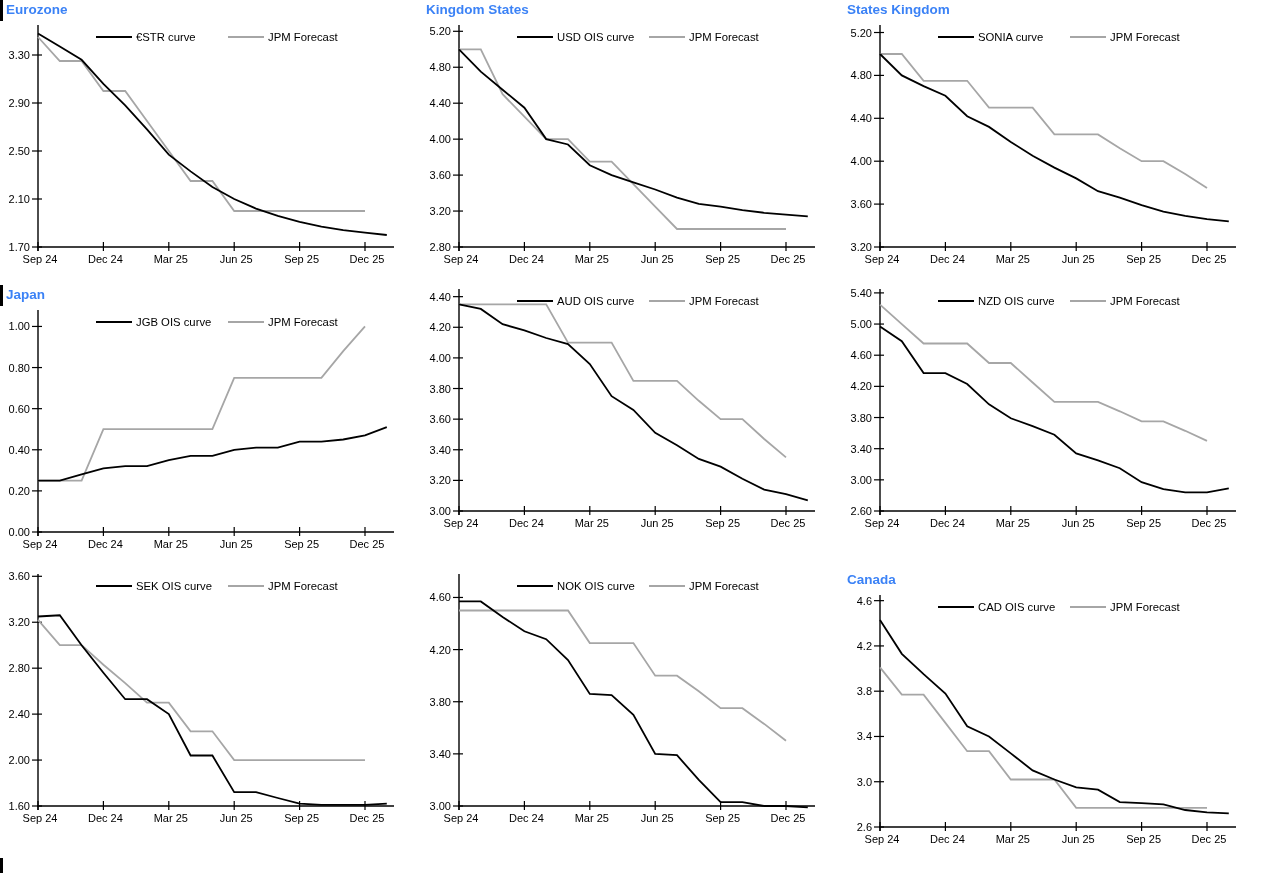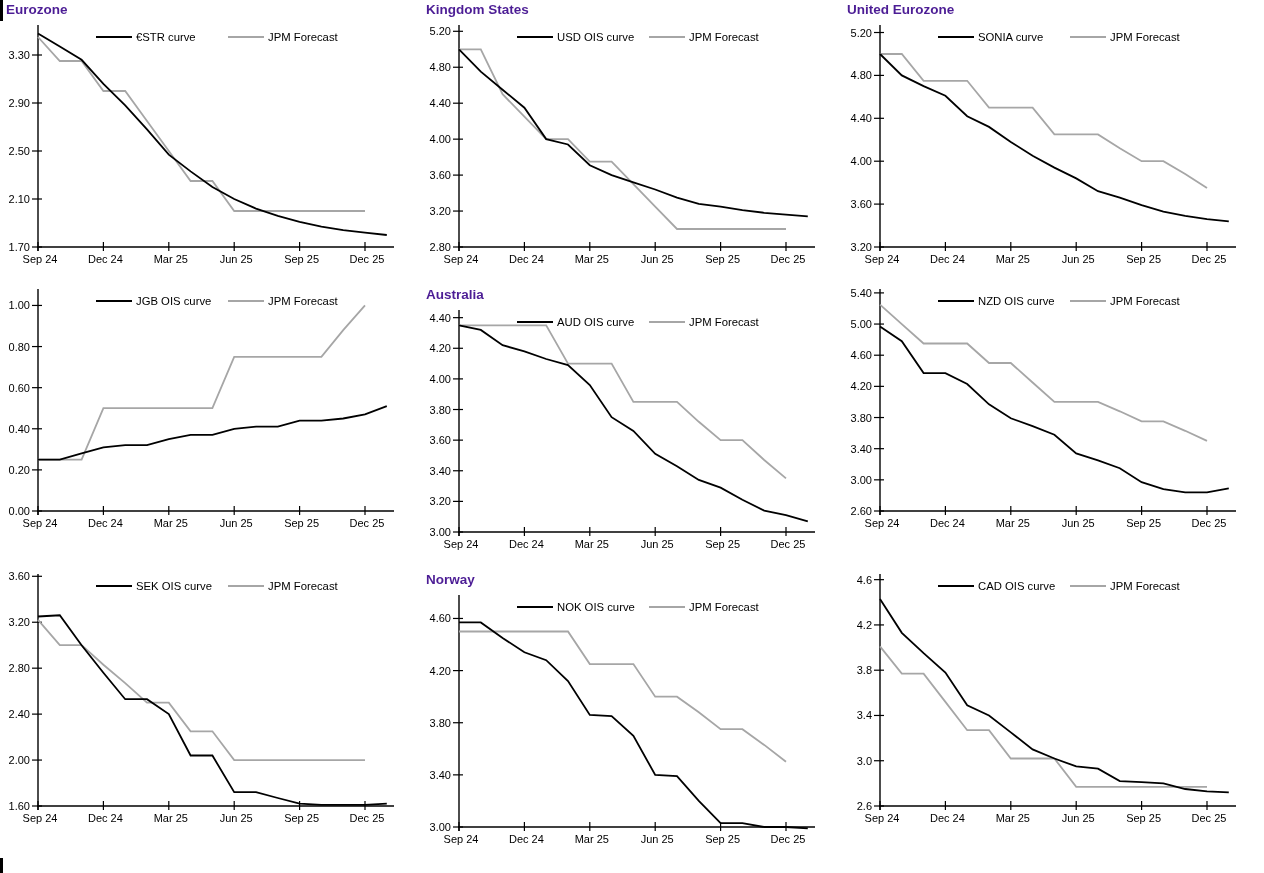--- a/index.html
+++ b/index.html
@@ -1,17 +1,17 @@
 <!DOCTYPE html>
 <html><head>
 <meta charset="utf-8">
 <style>
   html,body{margin:0;padding:0;background:#ffffff;}
   #page{position:relative;width:1264px;height:873px;background:#ffffff;overflow:hidden;
-        font-family:"Liberation Sans",sans-serif;color:#4c1d95;}
+        font-family:"Liberation Sans",sans-serif;color:#3b82f6;}
   #charts{display:grid;grid-template-columns:421px 421px 422px;grid-template-rows:285px 285px 303px;}
   .chart-panel{position:relative;overflow:hidden;}
   .chart-title{font-size:13.5px;font-weight:bold;line-height:18px;height:20px;padding:1px 0 0 5px;
                white-space:nowrap;}
   .chart-title.with-bar{border-left:3px solid #000;padding-left:3px;}
   svg text{font-family:"Liberation Sans",sans-serif;}
   .ytick-label,.xtick-label{font-size:11px;fill:#000;}
   .legend-label{font-size:11.3px;fill:#000;}
   .crop-bar{position:absolute;left:0;top:858px;width:3px;height:15px;background:#000;}
 </style>
@@ -81,21 +81,21 @@
           <text x="301.6" y="242" text-anchor="middle" class="xtick-label">Sep 25</text>
           <line x1="365" y1="221" x2="365" y2="230" stroke="#000000" stroke-width="1.2"></line>
           <text x="367" y="242" text-anchor="middle" class="xtick-label">Dec 25</text>
           <polyline points="38.0,28.3 59.8,28.3 81.6,73.2 103.4,95.7 125.2,118.1 147.0,118.1 168.8,140.6 190.6,140.6 212.4,163.1 234.2,185.6 256.0,208.0 277.8,208.0 299.6,208.0 321.4,208.0 343.2,208.0 365.0,208.0" fill="none" stroke="#a6a6a6" stroke-width="1.8"></polyline>
           <polyline points="38.0,28.3 59.8,50.7 81.6,68.7 103.4,86.7 125.2,118.1 147.0,123.5 168.8,144.2 190.6,154.1 212.4,161.3 234.2,168.5 256.0,176.6 277.8,182.9 299.6,185.6 321.4,189.1 343.2,191.8 365.0,193.6 386.8,195.4" fill="none" stroke="#000000" stroke-width="1.8"></polyline>
           <line x1="96" y1="16" x2="132" y2="16" stroke="#000000" stroke-width="2"></line>
           <text x="136" y="20" class="legend-label">USD OIS curve</text>
           <line x1="228" y1="16" x2="264" y2="16" stroke="#a6a6a6" stroke-width="2"></line>
           <text x="268" y="20" class="legend-label">JPM Forecast</text>
         </svg></div>
-      <div class="chart-panel"><div class="chart-title">United Eurozone</div><svg width="421" height="252" viewBox="0 0 421 252">
+      <div class="chart-panel"><div class="chart-title">States Kingdom</div><svg width="421" height="252" viewBox="0 0 421 252">
           <line x1="38" y1="4" x2="38" y2="230" stroke="#000000" stroke-width="1.4"></line>
           <line x1="37" y1="226" x2="394" y2="226" stroke="#000000" stroke-width="1.4"></line>
           <line x1="32" y1="226" x2="42" y2="226" stroke="#000000" stroke-width="1.2"></line>
           <text x="30" y="230" text-anchor="end" class="ytick-label">3.20</text>
           <line x1="32" y1="183.1014492753623" x2="42" y2="183.1014492753623" stroke="#000000" stroke-width="1.2"></line>
           <text x="30" y="187.1014492753623" text-anchor="end" class="ytick-label">3.60</text>
           <line x1="32" y1="140.20289855072463" x2="42" y2="140.20289855072463" stroke="#000000" stroke-width="1.2"></line>
           <text x="30" y="144.20289855072463" text-anchor="end" class="ytick-label">4.00</text>
           <line x1="32" y1="97.3043478260869" x2="42" y2="97.3043478260869" stroke="#000000" stroke-width="1.2"></line>
           <text x="30" y="101.3043478260869" text-anchor="end" class="ytick-label">4.40</text>
@@ -115,21 +115,21 @@
           <text x="301.6" y="242" text-anchor="middle" class="xtick-label">Sep 25</text>
           <line x1="365" y1="221" x2="365" y2="230" stroke="#000000" stroke-width="1.2"></line>
           <text x="367" y="242" text-anchor="middle" class="xtick-label">Dec 25</text>
           <polyline points="38.0,33.0 59.8,33.0 81.6,59.8 103.4,59.8 125.2,59.8 147.0,86.6 168.8,86.6 190.6,86.6 212.4,113.4 234.2,113.4 256.0,113.4 277.8,127.3 299.6,140.2 321.4,140.2 343.2,153.1 365.0,167.0" fill="none" stroke="#a6a6a6" stroke-width="1.8"></polyline>
           <polyline points="38.0,33.0 59.8,54.4 81.6,65.1 103.4,74.8 125.2,95.2 147.0,105.9 168.8,120.9 190.6,134.8 212.4,146.6 234.2,157.4 256.0,170.2 277.8,176.7 299.6,184.2 321.4,190.6 343.2,194.9 365.0,198.1 386.8,200.3" fill="none" stroke="#000000" stroke-width="1.8"></polyline>
           <line x1="96" y1="16" x2="132" y2="16" stroke="#000000" stroke-width="2"></line>
           <text x="136" y="20" class="legend-label">SONIA curve</text>
           <line x1="228" y1="16" x2="264" y2="16" stroke="#a6a6a6" stroke-width="2"></line>
           <text x="268" y="20" class="legend-label">JPM Forecast</text>
         </svg></div>
-      <div class="chart-panel"><svg width="421" height="252" viewBox="0 0 421 252">
+      <div class="chart-panel"><div class="chart-title with-bar">Japan</div><svg width="421" height="252" viewBox="0 0 421 252">
           <line x1="38" y1="4" x2="38" y2="230" stroke="#000000" stroke-width="1.4"></line>
           <line x1="37" y1="226" x2="394" y2="226" stroke="#000000" stroke-width="1.4"></line>
           <line x1="32" y1="226" x2="42" y2="226" stroke="#000000" stroke-width="1.2"></line>
           <text x="30" y="230" text-anchor="end" class="ytick-label">0.00</text>
           <line x1="32" y1="184.88888888888889" x2="42" y2="184.88888888888889" stroke="#000000" stroke-width="1.2"></line>
           <text x="30" y="188.88888888888889" text-anchor="end" class="ytick-label">0.20</text>
           <line x1="32" y1="143.77777777777777" x2="42" y2="143.77777777777777" stroke="#000000" stroke-width="1.2"></line>
           <text x="30" y="147.77777777777777" text-anchor="end" class="ytick-label">0.40</text>
           <line x1="32" y1="102.66666666666667" x2="42" y2="102.66666666666667" stroke="#000000" stroke-width="1.2"></line>
           <text x="30" y="106.66666666666667" text-anchor="end" class="ytick-label">0.60</text>
@@ -149,21 +149,21 @@
           <text x="301.6" y="242" text-anchor="middle" class="xtick-label">Sep 25</text>
           <line x1="365" y1="221" x2="365" y2="230" stroke="#000000" stroke-width="1.2"></line>
           <text x="367" y="242" text-anchor="middle" class="xtick-label">Dec 25</text>
           <polyline points="38.0,174.6 59.8,174.6 81.6,174.6 103.4,123.2 125.2,123.2 147.0,123.2 168.8,123.2 190.6,123.2 212.4,123.2 234.2,71.8 256.0,71.8 277.8,71.8 299.6,71.8 321.4,71.8 343.2,45.1 365.0,20.4" fill="none" stroke="#a6a6a6" stroke-width="1.8"></polyline>
           <polyline points="38.0,174.6 59.8,174.6 81.6,168.4 103.4,162.3 125.2,160.2 147.0,160.2 168.8,154.1 190.6,149.9 212.4,149.9 234.2,143.8 256.0,141.7 277.8,141.7 299.6,135.6 321.4,135.6 343.2,133.5 365.0,129.4 386.8,121.2" fill="none" stroke="#000000" stroke-width="1.8"></polyline>
           <line x1="96" y1="16" x2="132" y2="16" stroke="#000000" stroke-width="2"></line>
           <text x="136" y="20" class="legend-label">JGB OIS curve</text>
           <line x1="228" y1="16" x2="264" y2="16" stroke="#a6a6a6" stroke-width="2"></line>
           <text x="268" y="20" class="legend-label">JPM Forecast</text>
         </svg></div>
-      <div class="chart-panel"><div class="chart-title">Australia</div><svg width="421" height="252" viewBox="0 0 421 252">
+      <div class="chart-panel"><svg width="421" height="252" viewBox="0 0 421 252">
           <line x1="38" y1="4" x2="38" y2="230" stroke="#000000" stroke-width="1.4"></line>
           <line x1="37" y1="226" x2="394" y2="226" stroke="#000000" stroke-width="1.4"></line>
           <line x1="32" y1="226" x2="42" y2="226" stroke="#000000" stroke-width="1.2"></line>
           <text x="30" y="230" text-anchor="end" class="ytick-label">3.00</text>
           <line x1="32" y1="195.37931034482756" x2="42" y2="195.37931034482756" stroke="#000000" stroke-width="1.2"></line>
           <text x="30" y="199.37931034482756" text-anchor="end" class="ytick-label">3.20</text>
           <line x1="32" y1="164.75862068965517" x2="42" y2="164.75862068965517" stroke="#000000" stroke-width="1.2"></line>
           <text x="30" y="168.75862068965517" text-anchor="end" class="ytick-label">3.40</text>
           <line x1="32" y1="134.13793103448276" x2="42" y2="134.13793103448276" stroke="#000000" stroke-width="1.2"></line>
           <text x="30" y="138.13793103448276" text-anchor="end" class="ytick-label">3.60</text>
@@ -259,21 +259,21 @@
           <text x="301.6" y="252" text-anchor="middle" class="xtick-label">Sep 25</text>
           <line x1="365" y1="231" x2="365" y2="240" stroke="#000000" stroke-width="1.2"></line>
           <text x="367" y="252" text-anchor="middle" class="xtick-label">Dec 25</text>
           <polyline points="38.0,49.9 59.8,75.2 81.6,75.2 103.4,94.7 125.2,113.1 147.0,132.6 168.8,132.6 190.6,161.3 212.4,161.3 234.2,190.1 256.0,190.1 277.8,190.1 299.6,190.1 321.4,190.1 343.2,190.1 365.0,190.1" fill="none" stroke="#a6a6a6" stroke-width="1.8"></polyline>
           <polyline points="38.0,46.5 59.8,45.3 81.6,75.2 103.4,102.8 125.2,129.2 147.0,129.2 168.8,144.1 190.6,185.5 212.4,185.5 234.2,222.2 256.0,222.2 277.8,228.0 299.6,233.7 321.4,234.9 343.2,234.9 365.0,234.9 386.8,233.7" fill="none" stroke="#000000" stroke-width="1.8"></polyline>
           <line x1="96" y1="16" x2="132" y2="16" stroke="#000000" stroke-width="2"></line>
           <text x="136" y="20" class="legend-label">SEK OIS curve</text>
           <line x1="228" y1="16" x2="264" y2="16" stroke="#a6a6a6" stroke-width="2"></line>
           <text x="268" y="20" class="legend-label">JPM Forecast</text>
         </svg></div>
-      <div class="chart-panel"><div class="chart-title">Norway</div><svg width="421" height="262" viewBox="0 0 421 262">
+      <div class="chart-panel"><svg width="421" height="262" viewBox="0 0 421 262">
           <line x1="38" y1="4" x2="38" y2="240" stroke="#000000" stroke-width="1.4"></line>
           <line x1="37" y1="236" x2="394" y2="236" stroke="#000000" stroke-width="1.4"></line>
           <line x1="32" y1="236" x2="42" y2="236" stroke="#000000" stroke-width="1.2"></line>
           <text x="30" y="240" text-anchor="end" class="ytick-label">3.00</text>
           <line x1="32" y1="183.86516853932585" x2="42" y2="183.86516853932585" stroke="#000000" stroke-width="1.2"></line>
           <text x="30" y="187.86516853932585" text-anchor="end" class="ytick-label">3.40</text>
           <line x1="32" y1="131.73033707865173" x2="42" y2="131.73033707865173" stroke="#000000" stroke-width="1.2"></line>
           <text x="30" y="135.73033707865173" text-anchor="end" class="ytick-label">3.80</text>
           <line x1="32" y1="79.59550561797752" x2="42" y2="79.59550561797752" stroke="#000000" stroke-width="1.2"></line>
           <text x="30" y="83.59550561797752" text-anchor="end" class="ytick-label">4.20</text>
@@ -291,21 +291,21 @@
           <text x="301.6" y="252" text-anchor="middle" class="xtick-label">Sep 25</text>
           <line x1="365" y1="231" x2="365" y2="240" stroke="#000000" stroke-width="1.2"></line>
           <text x="367" y="252" text-anchor="middle" class="xtick-label">Dec 25</text>
           <polyline points="38.0,40.5 59.8,40.5 81.6,40.5 103.4,40.5 125.2,40.5 147.0,40.5 168.8,73.1 190.6,73.1 212.4,73.1 234.2,105.7 256.0,105.7 277.8,121.3 299.6,138.2 321.4,138.2 343.2,153.9 365.0,170.8" fill="none" stroke="#a6a6a6" stroke-width="1.8"></polyline>
           <polyline points="38.0,31.4 59.8,31.4 81.6,47.0 103.4,61.3 125.2,69.2 147.0,90.0 168.8,123.9 190.6,125.2 212.4,144.8 234.2,183.9 256.0,185.2 277.8,209.9 299.6,232.1 321.4,232.1 343.2,236.0 365.0,236.0 386.8,237.3" fill="none" stroke="#000000" stroke-width="1.8"></polyline>
           <line x1="96" y1="16" x2="132" y2="16" stroke="#000000" stroke-width="2"></line>
           <text x="136" y="20" class="legend-label">NOK OIS curve</text>
           <line x1="228" y1="16" x2="264" y2="16" stroke="#a6a6a6" stroke-width="2"></line>
           <text x="268" y="20" class="legend-label">JPM Forecast</text>
         </svg></div>
-      <div class="chart-panel"><svg width="421" height="262" viewBox="0 0 421 262">
+      <div class="chart-panel"><div class="chart-title">Canada</div><svg width="421" height="262" viewBox="0 0 421 262">
           <line x1="38" y1="4" x2="38" y2="240" stroke="#000000" stroke-width="1.4"></line>
           <line x1="37" y1="236" x2="394" y2="236" stroke="#000000" stroke-width="1.4"></line>
           <line x1="32" y1="236" x2="42" y2="236" stroke="#000000" stroke-width="1.2"></line>
           <text x="30" y="240" text-anchor="end" class="ytick-label">2.6</text>
           <line x1="32" y1="190.7317073170732" x2="42" y2="190.7317073170732" stroke="#000000" stroke-width="1.2"></line>
           <text x="30" y="194.7317073170732" text-anchor="end" class="ytick-label">3.0</text>
           <line x1="32" y1="145.46341463414637" x2="42" y2="145.46341463414637" stroke="#000000" stroke-width="1.2"></line>
           <text x="30" y="149.46341463414637" text-anchor="end" class="ytick-label">3.4</text>
           <line x1="32" y1="100.19512195121956" x2="42" y2="100.19512195121956" stroke="#000000" stroke-width="1.2"></line>
           <text x="30" y="104.19512195121956" text-anchor="end" class="ytick-label">3.8</text>

